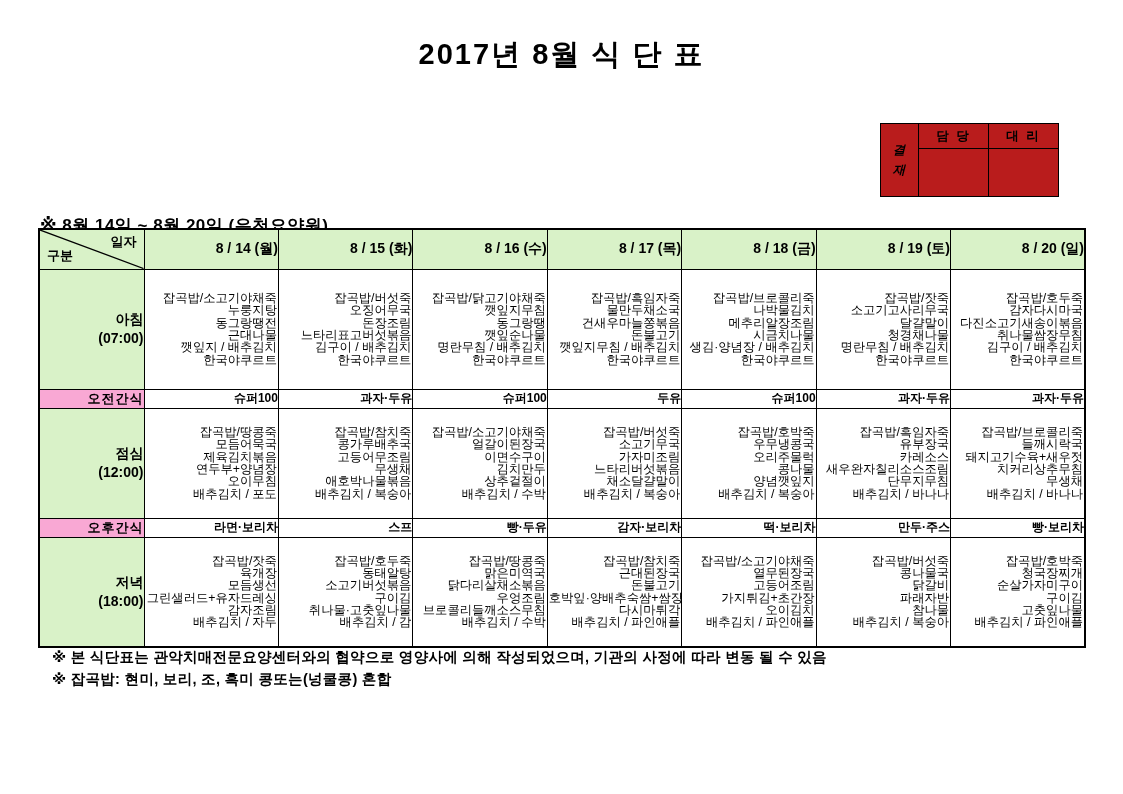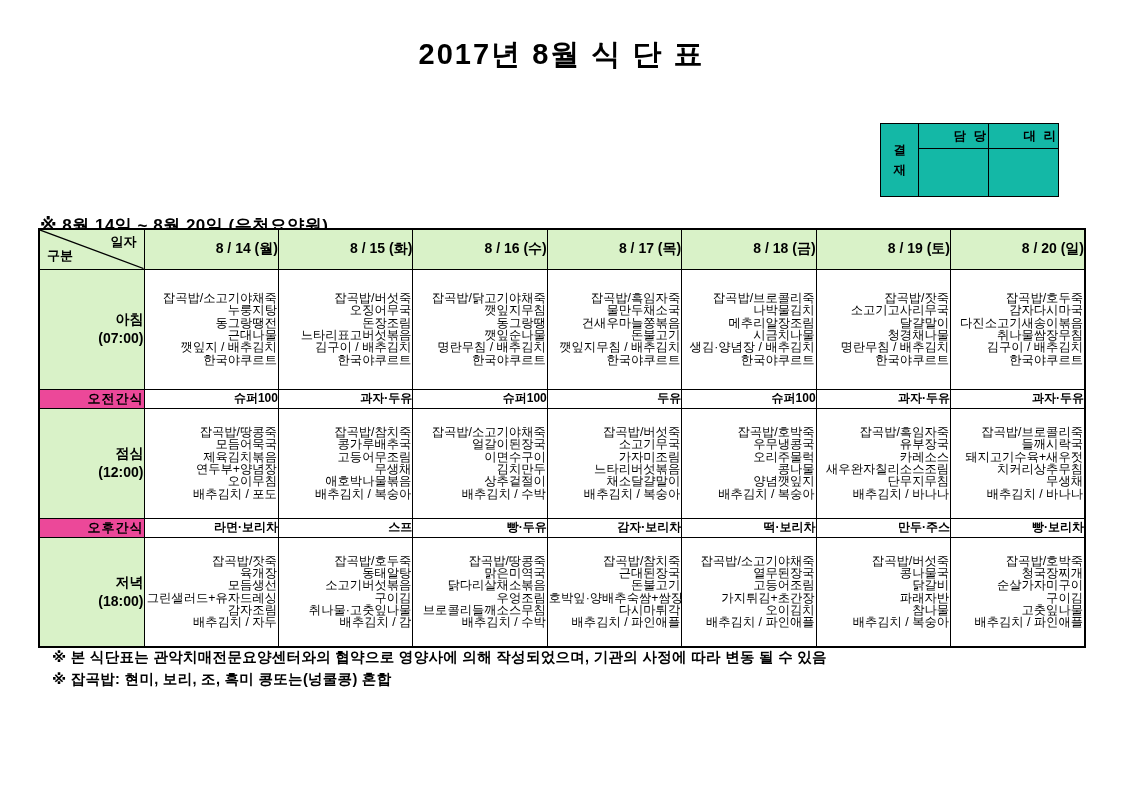--- a/index.html
+++ b/index.html
@@ -19,25 +19,25 @@
     text-align:center; font-size:29px; font-weight:bold;
     letter-spacing:2px;
   }
 
   
   .approval {
     position:absolute; top:123px; left:880px;
     border-collapse:collapse;
   }
   .approval th, .approval td {
-    border:1.2px solid #000; background:#14b8a6;
-    font-size:12.5px; font-weight:bold; text-align:right; vertical-align:middle;
+    border:1.2px solid #000; background:#b91c1c;
+    font-size:12.5px; font-weight:bold; text-align:center; vertical-align:middle;
   }
   .approval .stamp-cell { width:38px; }
-  .approval .stamp-txt { width:1.2em; margin:0 auto; word-break:break-all; line-height:1.6; letter-spacing:1px; }
+  .approval .stamp-txt { width:1.2em; margin:0 auto; word-break:break-all; line-height:1.6; letter-spacing:1px;font-style:italic; }
   .approval .sign-head { width:70px; height:25px; letter-spacing:2px; }
   .approval .sign-body { height:48px; }
 
   
   .subtitle {
     position:absolute; top:214px; left:40px;
     font-size:17px; font-weight:bold; letter-spacing:0.5px;
   }
 
   
@@ -54,21 +54,21 @@
   .green { background:#d9f2c8; }
   .corner { position:relative; padding:0; }
   .corner .diag { position:absolute; inset:0; width:100%; height:100%; }
   .corner .c-top { position:absolute; top:3px; right:7px; font-size:13px; font-weight:bold; }
   .corner .c-bot { position:absolute; bottom:4px; left:7px; font-size:13px; font-weight:bold; }
 
   tr.meal > th.rowhead {
     font-size:14px; font-weight:bold; line-height:1.35;
   }
   tr.snack > th.rowhead {
-    background:#ec4899; font-size:13px; font-weight:bold; letter-spacing:1px;
+    background:#f9a8d4; font-size:13px; font-weight:bold; letter-spacing:1px;
   }
   tr.snack td { font-size:12px; font-weight:bold; padding:0; }
   tr.meal td { padding:2px 1px; }
   .meal-lines {
     display:flex; flex-direction:column; justify-content:space-evenly;
     height:100%; font-size:12.3px; line-height:1;
   }
   .meal-lines div { white-space:nowrap; }
 
   

